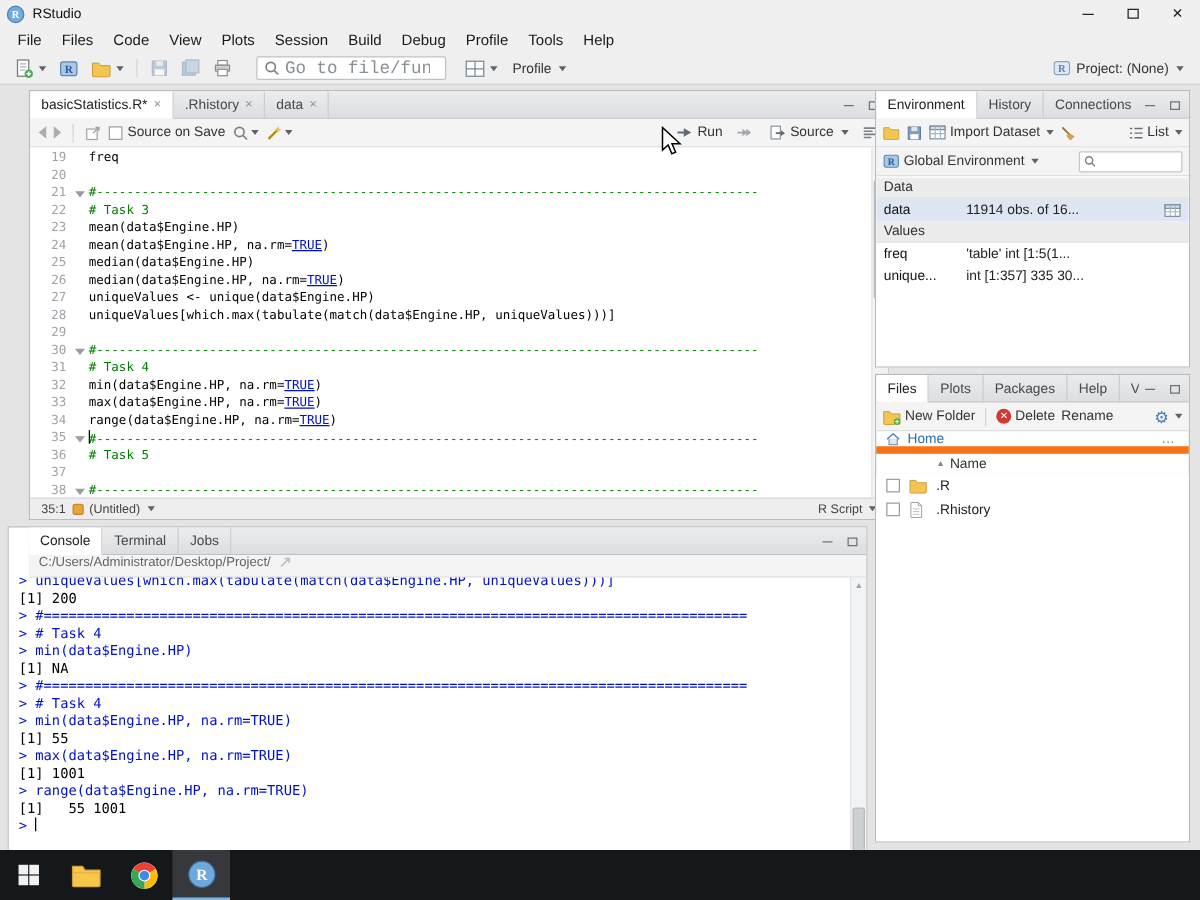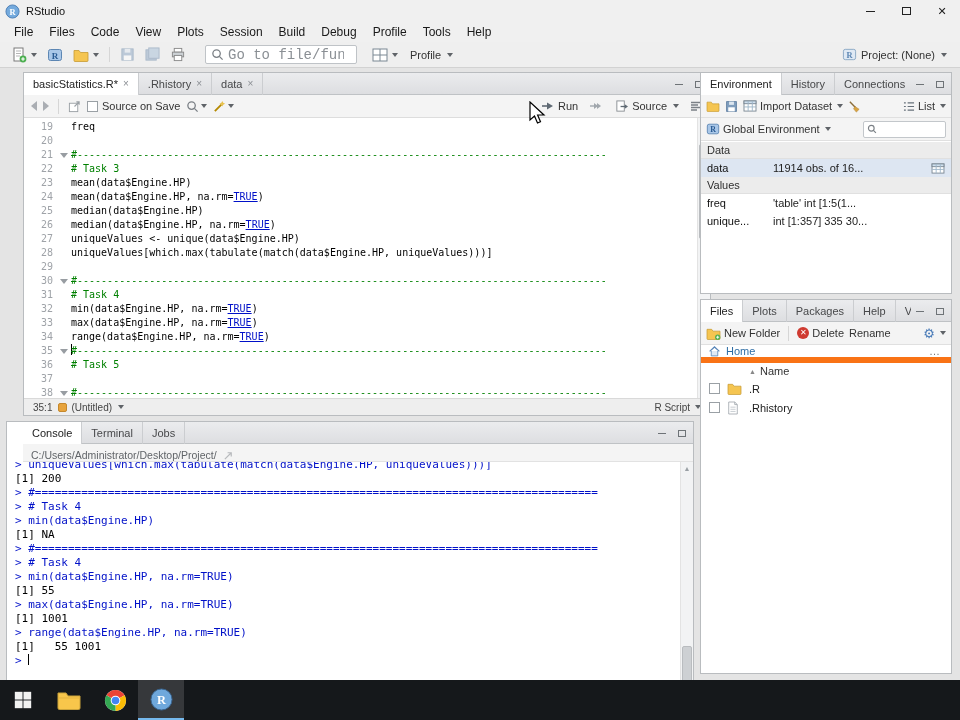--- a/index.html
+++ b/index.html
@@ -83,21 +83,21 @@
   .sb-bottom{bottom:0;}
   .sb-thumb{position:absolute;left:1px;right:1px;background:#cdd0d3;border:1px solid #b9bcbf;border-radius:2px;}
 
   .src-status{position:absolute;left:0;right:0;bottom:0;height:17px;background:#eeeeee;border-top:1px solid #d9d9d9;
               display:flex;align-items:center;font-size:10px;color:#444;padding:0 9px;gap:6px;}
   .scope-wrap{display:flex;align-items:center;gap:4px;}
   .scope-icon{width:9px;height:9px;background:#e7a33c;border:1px solid #c5882c;border-radius:2px;display:inline-block;}
   .status-right{margin-left:auto;display:flex;align-items:center;gap:3px;}
 
   
-  .console-path{height:18px;display:flex;align-items:flex-end;padding:0 8px;font-size:10.5px;color:#606468;
+  .console-path{height:18px;display:flex;align-items:flex-start;padding:0 8px;font-size:10.5px;color:#606468;
                 background:#f4f4f4;border-bottom:1px solid #e2e2e2;gap:6px;}
   .console-body{position:absolute;top:40px;bottom:0;left:0;right:13px;padding:2px 0 0 8px;
                 font-family:"DejaVu Sans Mono","Liberation Mono",monospace;font-size:11px;line-height:14px;overflow:hidden;}
   .cline{white-space:pre;height:14px;}
   .cl-cmd{color:#0010c8;}  .cl-out{color:#000;}
   .clipped{margin-top:-6px;}
 
   
   .pane-toolbar{height:23px;display:flex;align-items:center;padding:0 5px;background:#f4f4f4;
                 border-bottom:1px solid #e0e0e0;font-size:11px;color:#333;gap:5px;}

